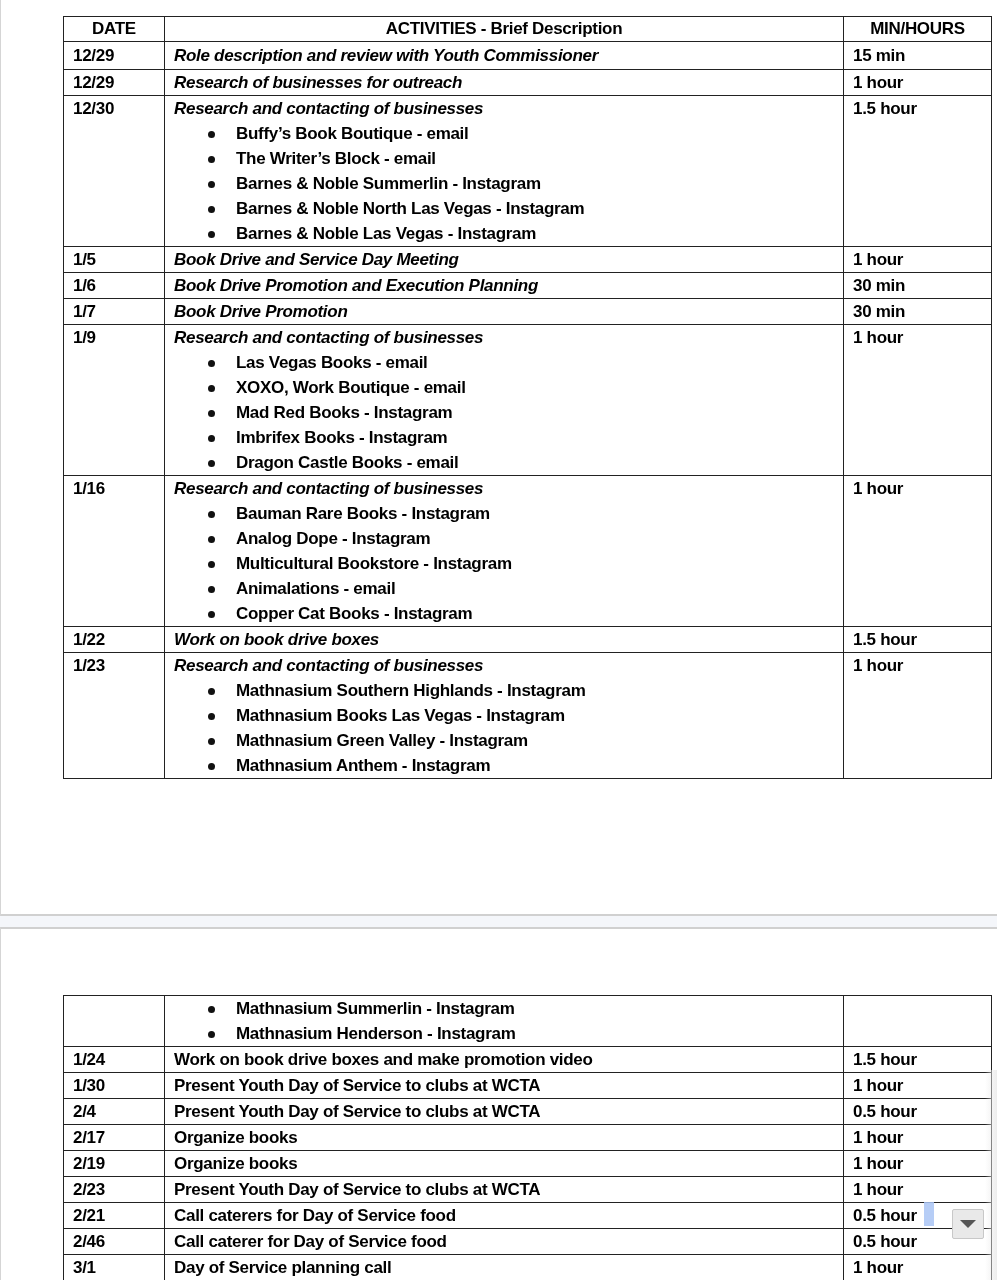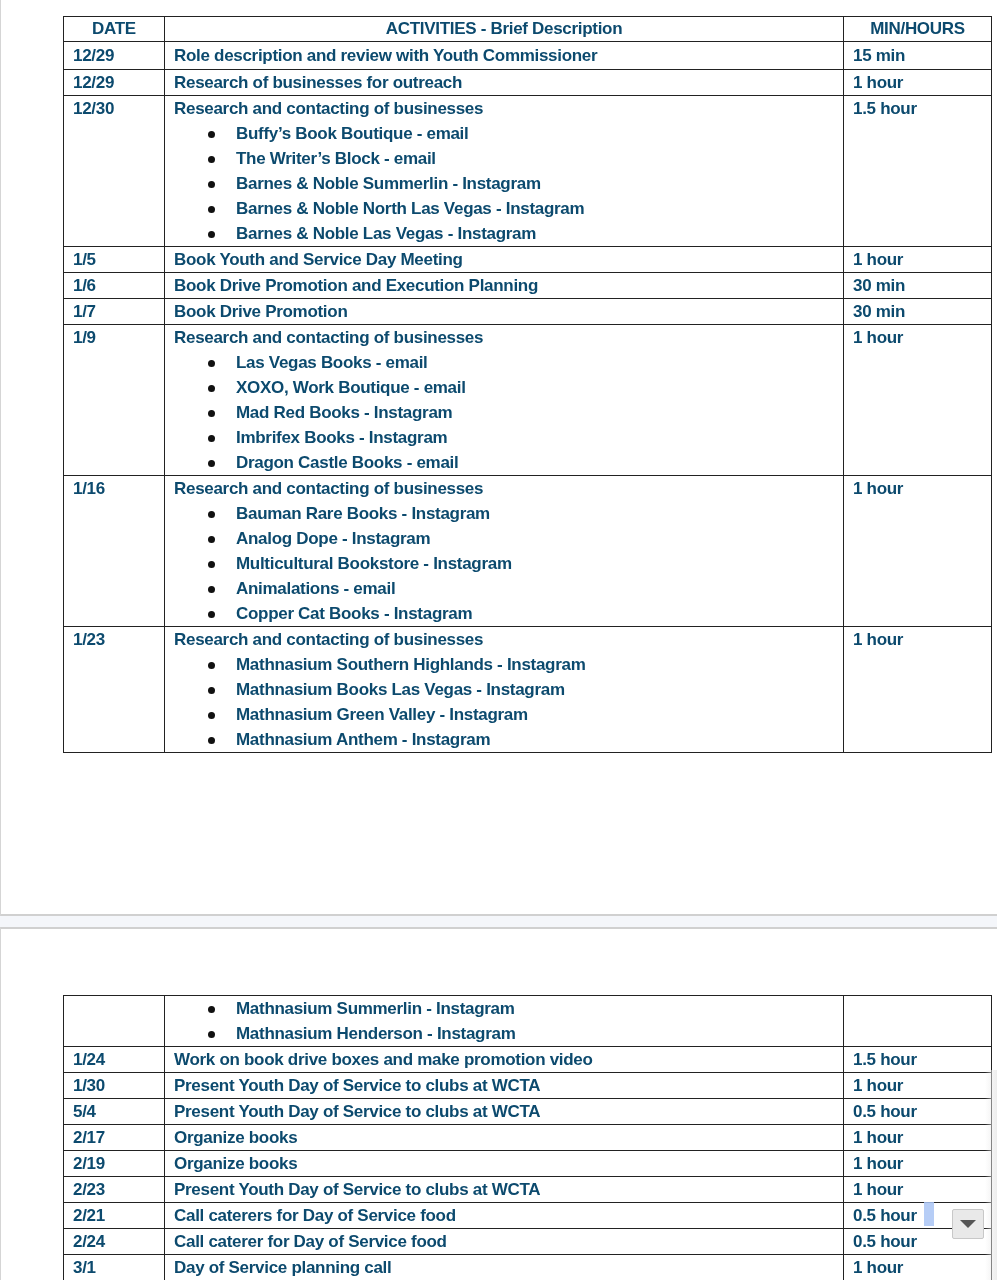--- a/index.html
+++ b/index.html
@@ -38,21 +38,21 @@
       background: #f4f6fa;
     }
     table.log {
       position: absolute;
       left: 62px;
       border-collapse: collapse;
       table-layout: fixed;
       width: 928px;
       font-weight: bold;
       font-size: 17px;
-      color: #0c4a6e;
+      color: #000000;
       letter-spacing: -0.3px;
     }
     #page1 table.log { top: 16px; }
     #page2 table.log { top: 66px; border-radius: 23px; }
     table.log col.c-date { width: 101px; }
     table.log col.c-act { width: 679px; }
     table.log col.c-time { width: 148px; }
     table.log td, table.log th {
       border: 1.5px solid #222222;
       padding: 0 0 0 9px;
@@ -78,21 +78,21 @@
     ul.sub li::before {
       content: "";
       position: absolute;
       left: -28px;
       top: 10px;
       width: 7px;
       height: 7px;
       border-radius: 50%;
       background: #111111;
     }
-    .act-main { display: block; }
+    .act-main { display: block; font-style: italic; }
     .dropdown-btn {
       position: absolute;
       left: 952px;
       top: 1209px;
       width: 32px;
       height: 30px;
       background: #e9e9e9;
       border: 1.5px solid #c8c8c8;
       box-sizing: border-box;
       display: flex;
@@ -166,21 +166,21 @@
               <li>Barnes &amp; Noble Summerlin - Instagram</li>
               <li>Barnes &amp; Noble North Las Vegas - Instagram</li>
               <li>Barnes &amp; Noble Las Vegas - Instagram</li>
             </ul>
           </td>
           <td>1.5 hour</td>
         </tr>
         <tr>
           <td>1/5</td>
           <td>
-            <span class="act-main">Book Youth and Service Day Meeting</span>
+            <span class="act-main">Book Drive and Service Day Meeting</span>
           </td>
           <td>1 hour</td>
         </tr>
         <tr>
           <td>1/6</td>
           <td>
             <span class="act-main">Book Drive Promotion and Execution Planning</span>
           </td>
           <td>30 min</td>
         </tr>
@@ -211,20 +211,27 @@
             <span class="act-main">Research and contacting of businesses</span>
             <ul class="sub">
               <li>Bauman Rare Books - Instagram</li>
               <li>Analog Dope - Instagram</li>
               <li>Multicultural Bookstore - Instagram</li>
               <li>Animalations - email</li>
               <li>Copper Cat Books - Instagram</li>
             </ul>
           </td>
           <td>1 hour</td>
+        </tr>
+        <tr>
+          <td>1/22</td>
+          <td>
+            <span class="act-main">Work on book drive boxes</span>
+          </td>
+          <td>1.5 hour</td>
         </tr>
         <tr>
           <td>1/23</td>
           <td>
             <span class="act-main">Research and contacting of businesses</span>
             <ul class="sub">
               <li>Mathnasium Southern Highlands - Instagram</li>
               <li>Mathnasium Books Las Vegas - Instagram</li>
               <li>Mathnasium Green Valley - Instagram</li>
               <li>Mathnasium Anthem - Instagram</li>
@@ -260,21 +267,21 @@
           <td>1/24</td>
           <td>Work on book drive boxes and make promotion video</td>
           <td>1.5 hour</td>
         </tr>
         <tr>
           <td>1/30</td>
           <td>Present Youth Day of Service to clubs at WCTA</td>
           <td>1 hour</td>
         </tr>
         <tr>
-          <td>5/4</td>
+          <td>2/4</td>
           <td>Present Youth Day of Service to clubs at WCTA</td>
           <td>0.5 hour</td>
         </tr>
         <tr>
           <td>2/17</td>
           <td>Organize books</td>
           <td>1 hour</td>
         </tr>
         <tr>
           <td>2/19</td>
@@ -285,21 +292,21 @@
           <td>2/23</td>
           <td>Present Youth Day of Service to clubs at WCTA</td>
           <td>1 hour</td>
         </tr>
         <tr>
           <td>2/21</td>
           <td>Call caterers for Day of Service food</td>
           <td>0.5 hour</td>
         </tr>
         <tr>
-          <td>2/24</td>
+          <td>2/46</td>
           <td>Call caterer for Day of Service food</td>
           <td>0.5 hour</td>
         </tr>
         <tr>
           <td>3/1</td>
           <td>Day of Service planning call</td>
           <td>1 hour</td>
         </tr>
       </tbody>
   </table>

